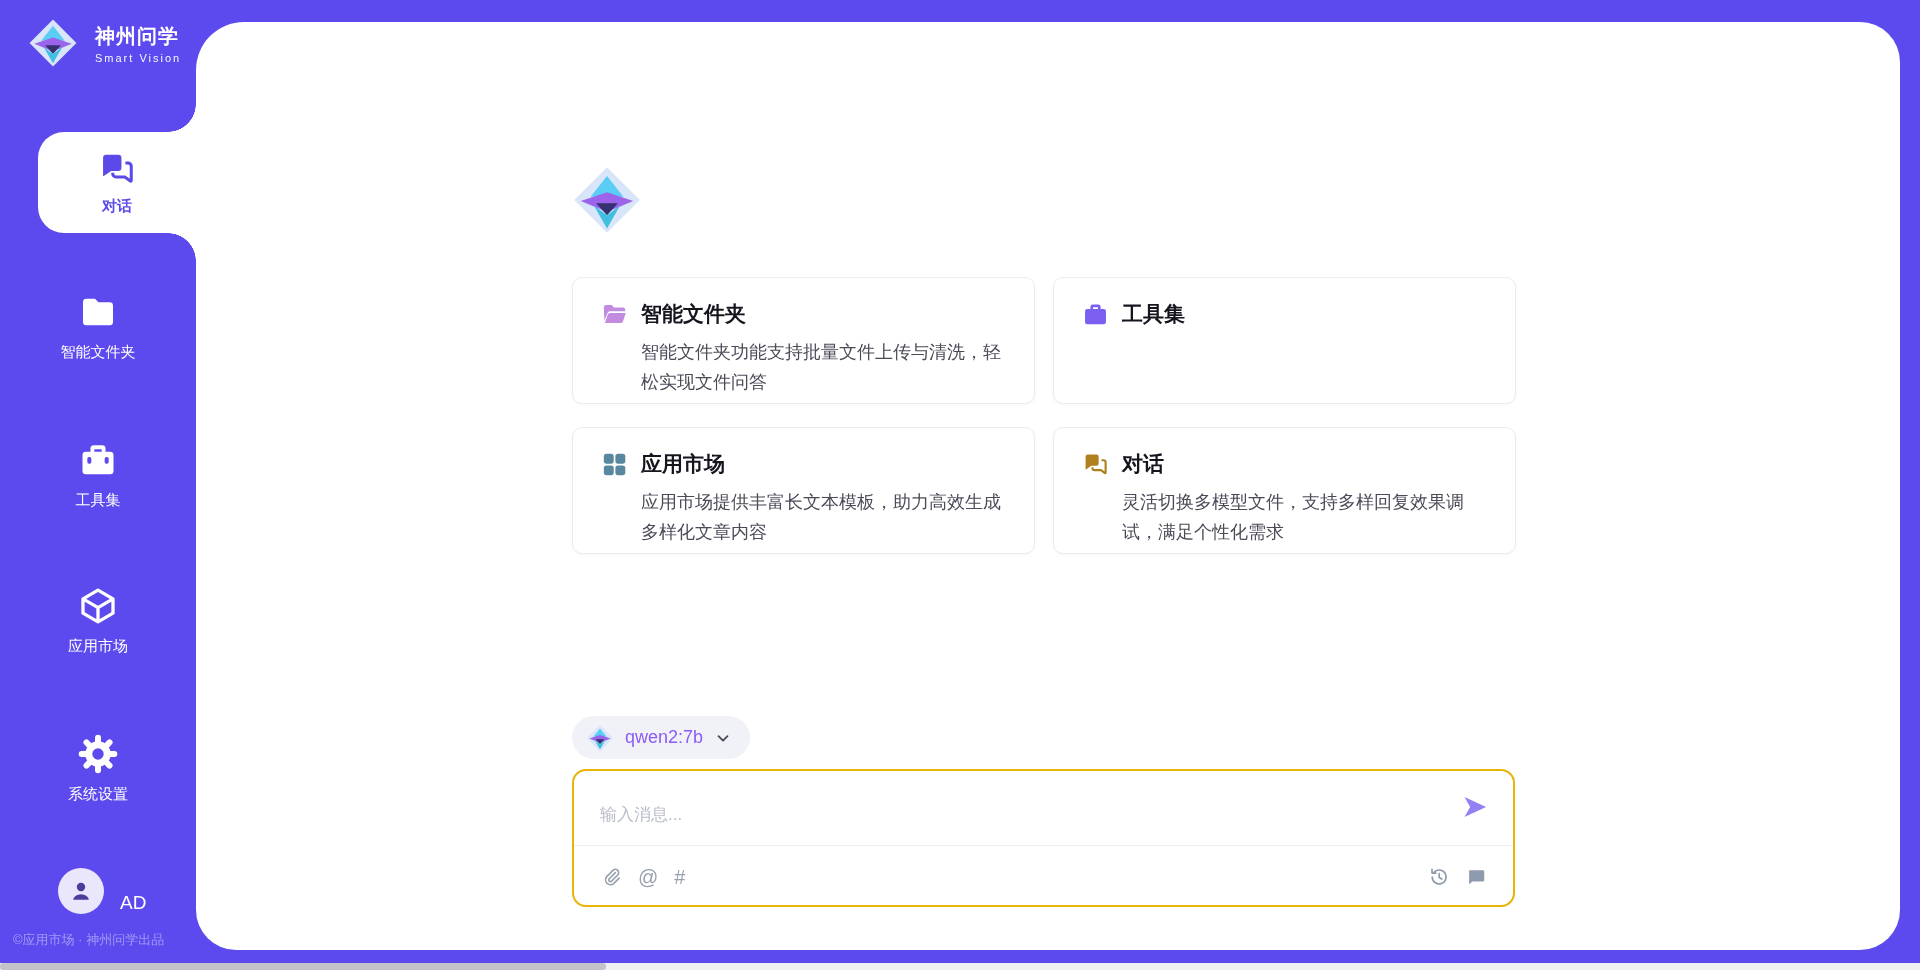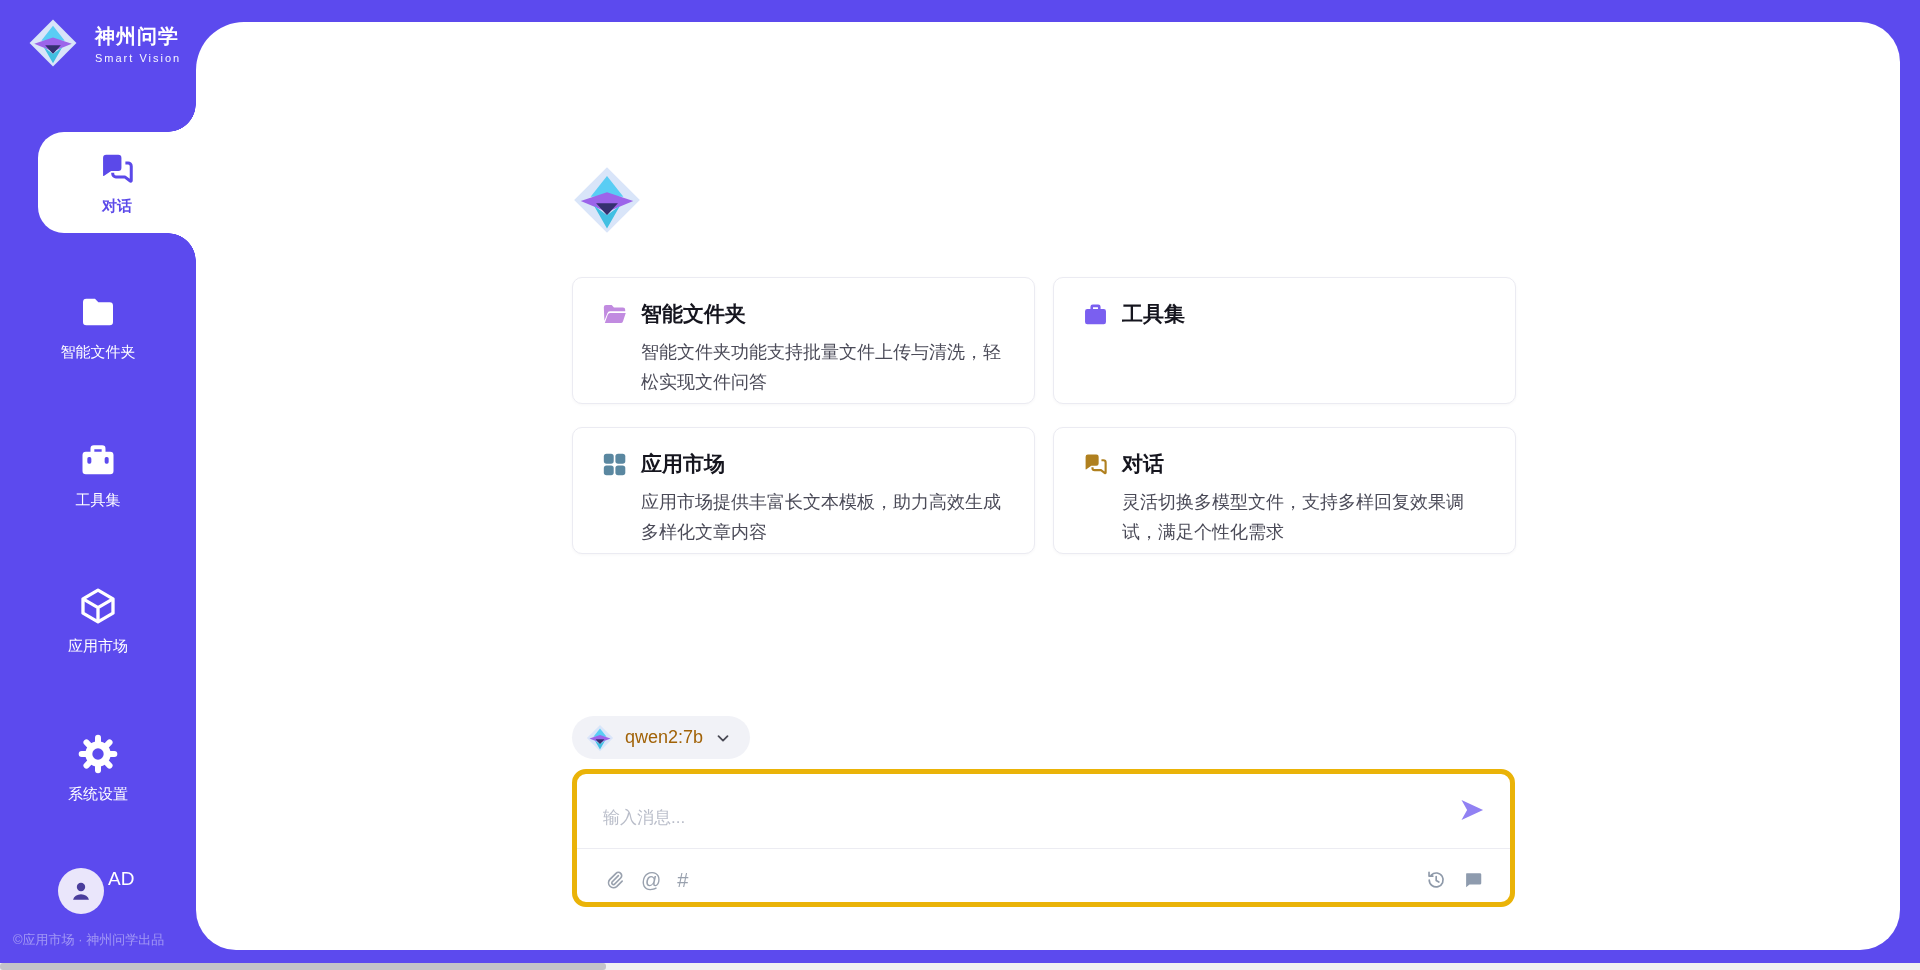--- a/index.html
+++ b/index.html
@@ -33,21 +33,21 @@
     position:absolute; left:38px; top:132px; width:158px; height:101px;
     background:#fff; border-radius:26px 0 0 26px;
     display:flex; flex-direction:column; align-items:center; justify-content:center;
     gap:9px; color:#5b49e9; font-size:15px; font-weight:600; cursor:pointer;
   }
   .tab-active svg { width:38px; height:38px; }
   .tab-conn { position:absolute; left:168px; width:28px; height:28px; }
   .tab-conn.top { top:104px; background:radial-gradient(circle 28px at 0 0, #5c4aee 0 27.5px, #fff 28px); }
   .tab-conn.bottom { top:233px; background:radial-gradient(circle 28px at 0 100%, #5c4aee 0 27.5px, #fff 28px); }
 
-  .user-row { position:absolute; left:58px; top:868px; display:flex; align-items:flex-start; gap:4px; cursor:pointer; }
+  .user-row { position:absolute; left:58px; top:868px; display:flex; align-items:flex-end; gap:16px; cursor:pointer; }
   .avatar { width:46px; height:46px; border-radius:50%; background:#eae6fb; display:flex; align-items:center; justify-content:center; }
   .avatar svg { width:28px; height:28px; }
   .user-name { font-size:19px; color:#fff; }
   .copyright { position:absolute; left:13px; top:931px; font-size:13px; color:rgba(255,255,255,.42); white-space:nowrap; }
 
   
   .greeting { position:absolute; left:376px; top:143px; display:flex; align-items:center; gap:30px; }
   .greeting .logo { width:70px; height:70px; }
   .greeting-title { font-size:28px; font-weight:800; color:#15151e; letter-spacing:.5px; }
 
@@ -64,27 +64,27 @@
   .card-head svg { width:27px; height:27px; }
   .card-title { font-size:21px; font-weight:700; color:#15151e; }
   .card-desc { margin-top:9px; margin-left:40px; font-size:18px; color:#4b4b58; line-height:30px; }
 
   
   .model-chip {
     position:absolute; left:376px; top:694px; height:43px; padding:0 18px 0 14px;
     background:#f1f2f7; border-radius:22px; display:inline-flex; align-items:center; gap:11px; cursor:pointer;
   }
   .model-chip .logo { width:28px; height:28px; }
-  .model-name { font-size:18px; color:#a16207; }
+  .model-name { font-size:18px; color:#8b5cf6; }
   .model-chip .chev { width:18px; height:18px; }
 
   
   .composer {
     position:absolute; left:376px; top:747px; width:943px; height:138px;
-    background:#fff; border:5px solid #eab308; border-radius:14px;
+    background:#fff; border:2px solid #eab308; border-radius:14px;
   }
   .composer-input {
     position:absolute; left:26px; top:24px; width:820px; height:40px;
     border:none; outline:none; font-size:17px; color:#333; background:transparent;
     font-family:"Liberation Sans","DejaVu Sans",sans-serif;
   }
   .composer-input::placeholder { color:#b9bdc9; }
   .send-btn { position:absolute; right:24px; top:22px; width:28px; height:28px; cursor:pointer; }
   .composer-divider { position:absolute; left:0; right:0; top:74px; height:1px; background:#ececf2; }
   .composer-tools {

